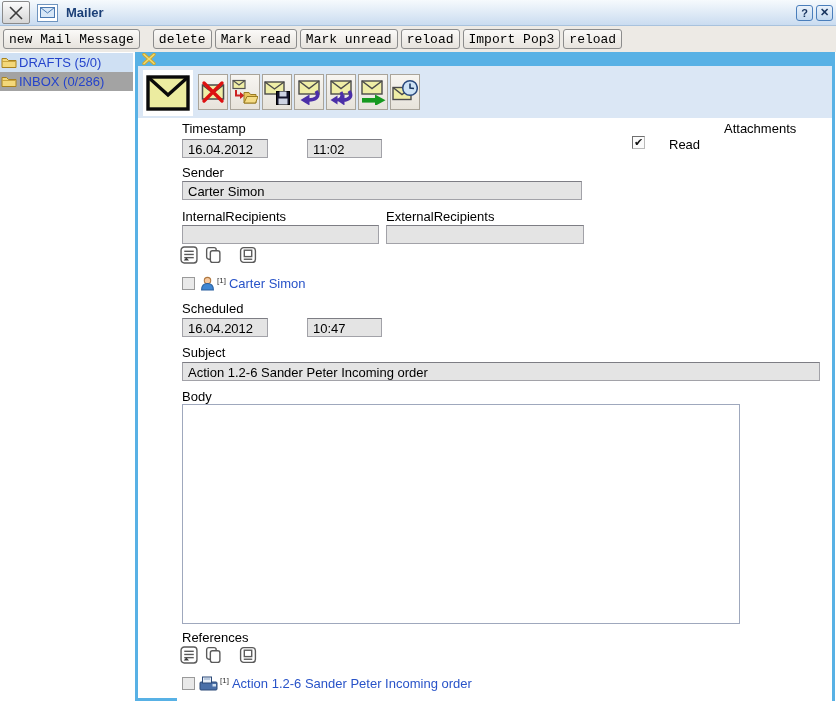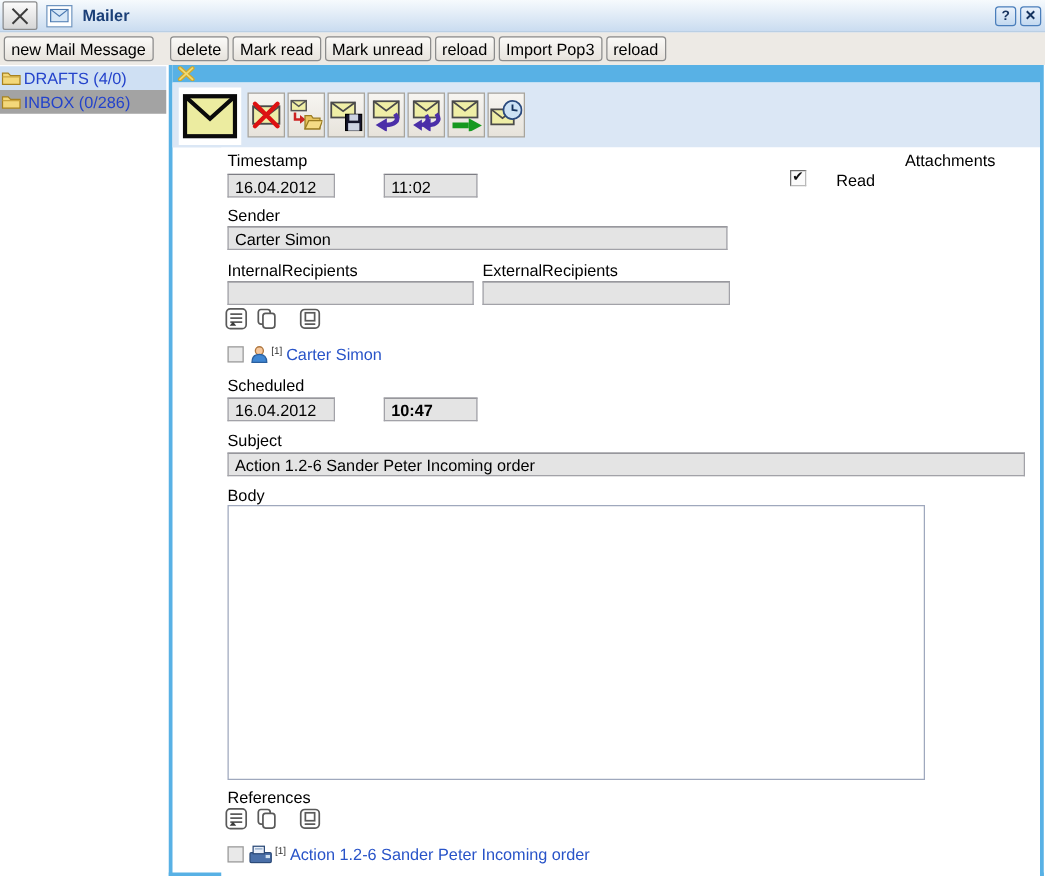--- a/index.html
+++ b/index.html
@@ -19,21 +19,21 @@
   .win-title { margin-left:8px; font-weight:bold; color:#1b3f77;text-align:right; }
   .titlebar .spacer { flex:1; }
   .tb-small-btn { width:17px; height:16px; margin-right:3px; border:1px solid #4a7ebb;
     border-radius:3px; background:linear-gradient(#eaf2fb,#c3d9f0); color:#16335e;
     font-size:11px; font-weight:bold; display:flex; align-items:center; justify-content:center; }
 
   
   .toolbar { position:absolute; left:0; top:26px; width:836px; height:26px;
     background:#edeae5; display:flex; align-items:center; padding-left:3px; }
   .toolbar button { height:20px; padding:0 5px; margin-right:3px; font-size:13px;
-    font-family:Liberation Sans, sans-serif; color:#000;
+    font-family:Liberation Mono, monospace; color:#000;
     background:linear-gradient(#fbfaf8,#e7e3dd); border:1px solid #8c8c8c; border-radius:3px; }
   .toolbar button.first { margin-right:13px; }
 
   
   .sidebar { position:absolute; left:0; top:53px; width:133px; }
   .folder-row { height:19px; display:flex; align-items:center; background:#cfe0f3;
     color:#2443cb; padding-left:1px; white-space:nowrap; }
   .folder-row.selected { background:#a3a3a3; }
   .folder-row svg { margin-right:2px; flex:0 0 auto; }
 
@@ -100,21 +100,21 @@
   <button>Import Pop3</button>
   <button>reload</button>
 </div>
 
 <div class="sidebar">
   <div class="folder-row">
     <svg width="16" height="13">
       <path d="M1 3 L1 11.5 L15 11.5 L15 4.5 L7.5 4.5 L5.5 2.5 L1 2.5 Z" fill="#f3d87a" stroke="#a8821e"></path>
       <path d="M1 5.5 L15 5.5" stroke="#caa53f"></path>
     </svg>
-    <span>DRAFTS (4/0)</span>
+    <span>DRAFTS (5/0)</span>
   </div>
   <div class="folder-row selected">
     <svg width="16" height="13">
       <path d="M1 3 L1 11.5 L15 11.5 L15 4.5 L7.5 4.5 L5.5 2.5 L1 2.5 Z" fill="#f3d87a" stroke="#a8821e"></path>
       <path d="M1 5.5 L15 5.5" stroke="#caa53f"></path>
     </svg>
     <span>INBOX (0/286)</span>
   </div>
 </div>
 
@@ -249,21 +249,21 @@
       <svg width="15" height="15" viewBox="0 0 14 14" style="margin-left:5px;">
         <circle cx="7" cy="4.3" r="3" fill="#f6c89e" stroke="#b07840"></circle>
         <path d="M1.5 13 Q1.5 7 7 7 Q12.5 7 12.5 13 Z" fill="#3f86d2" stroke="#2a5f9e"></path>
       </svg>
       <span class="sup">[1]</span>
       <a href="#">Carter Simon</a>
     </div>
 
     <div class="lbl" style="left:5px; top:183px;">Scheduled</div>
     <div class="field" style="left:5px; top:200px; width:86px;">16.04.2012</div>
-    <div class="field" style="left:130px; top:200px; width:75px;font-weight:bold;">10:47</div>
+    <div class="field" style="left:130px; top:200px; width:75px;">10:47</div>
 
     <div class="lbl" style="left:5px; top:227px;">Subject</div>
     <div class="field" style="left:5px; top:244px; width:638px;">Action 1.2-6 Sander Peter Incoming order</div>
 
     <div class="lbl" style="left:5px; top:271px;">Body</div>
     <textarea class="bodybox" style=""></textarea>
 
     <div class="lbl" style="left:5px; top:512px;">References</div>
     <div class="iconbar" style="left:3px; top:528px;">
       <div class="mini-ic">

